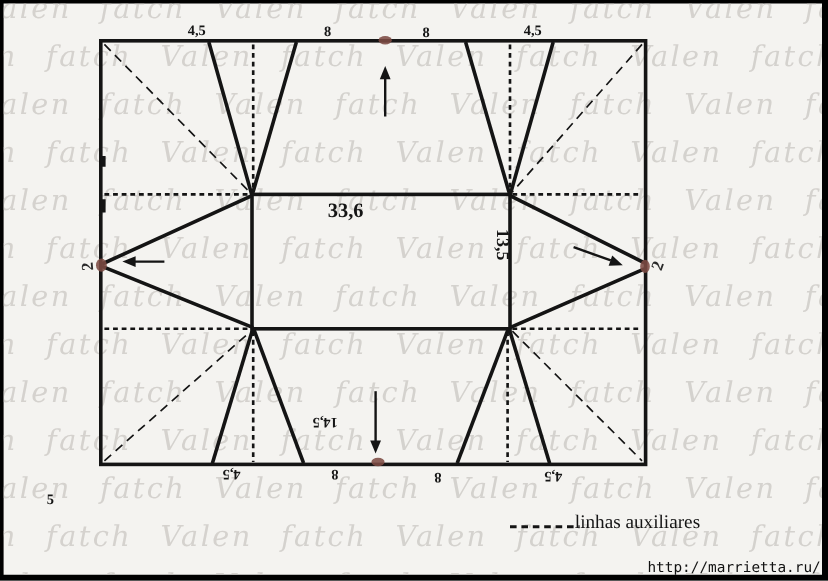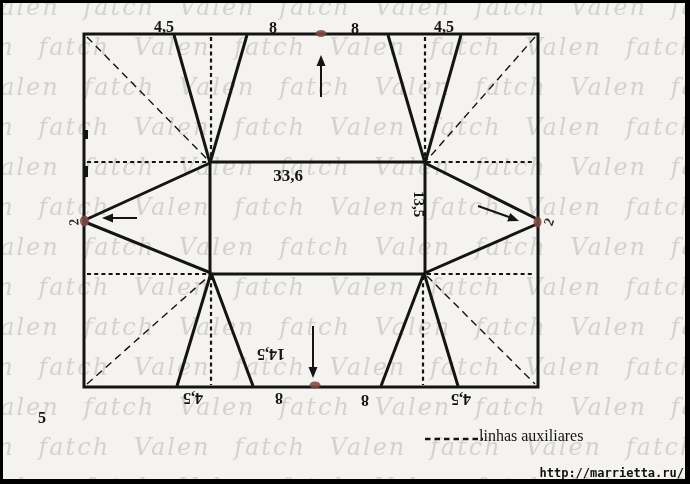--- a/index.html
+++ b/index.html
@@ -35,21 +35,21 @@
   .sw4 { stroke-width:4; }
   .dash    { stroke:var(--line,#141414); stroke-width:2.2; stroke-dasharray:4 3.2; fill:none; }
   .dashlong{ stroke:var(--line,#141414); stroke-width:1.4; stroke-dasharray:7.5 5; fill:none; }
   .dash2   { stroke:var(--line,#141414); stroke-width:2.6; stroke-dasharray:5.5 4; fill:none; }
   .arrowhead { fill:var(--line,#141414); stroke:none; }
   .dot { fill:var(--dot,#7d4b43); opacity:.88; stroke:none; }
   
   .lbl {
     position:absolute;
     color:#151515;
-    font-size:16px;
+    font-size:12px;
     font-weight:bold;
     line-height:1;
     white-space:nowrap;
     transform:translateX(-50%);
   }
   .lbl.flip { transform:translateX(-50%) rotate(180deg); }
   .lbl.vert { transform:translate(-50%,-50%) rotate(90deg); }
   .seam {
     position:absolute;
     color:#2a2a2a;
@@ -62,21 +62,21 @@
     left:476px; top:424px;
     font-size:16px;
     font-weight:normal;
     color:#151515;
   }
   .credit {
     position:absolute;
     right:1px; top:463px;
     font-family:"DejaVu Sans Mono", monospace;
     font-size:12px;
-    font-weight:bold;
+    font-weight:normal;
     color:#111;
   }
 </style>
 </head>
 <body>
 
 <div class="stage">
 
   <div id="watermark">
       <div class="wm-row" style="top: -10px; left: -20px;">Valen fatch  Valen fatch  Valen fatch  Valen fatch  Valen fatch  Valen fatch  Valen fatch  Valen fatch  </div>

